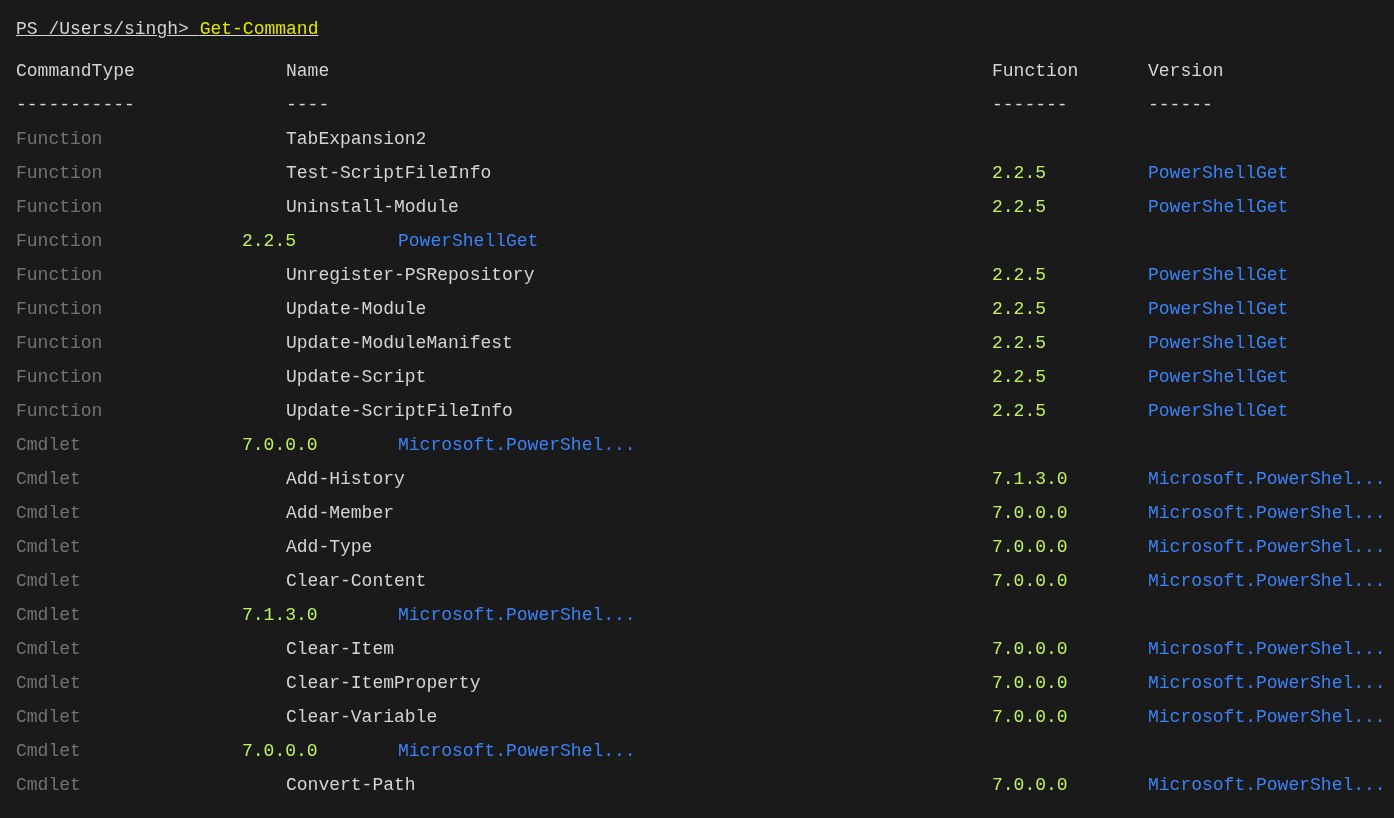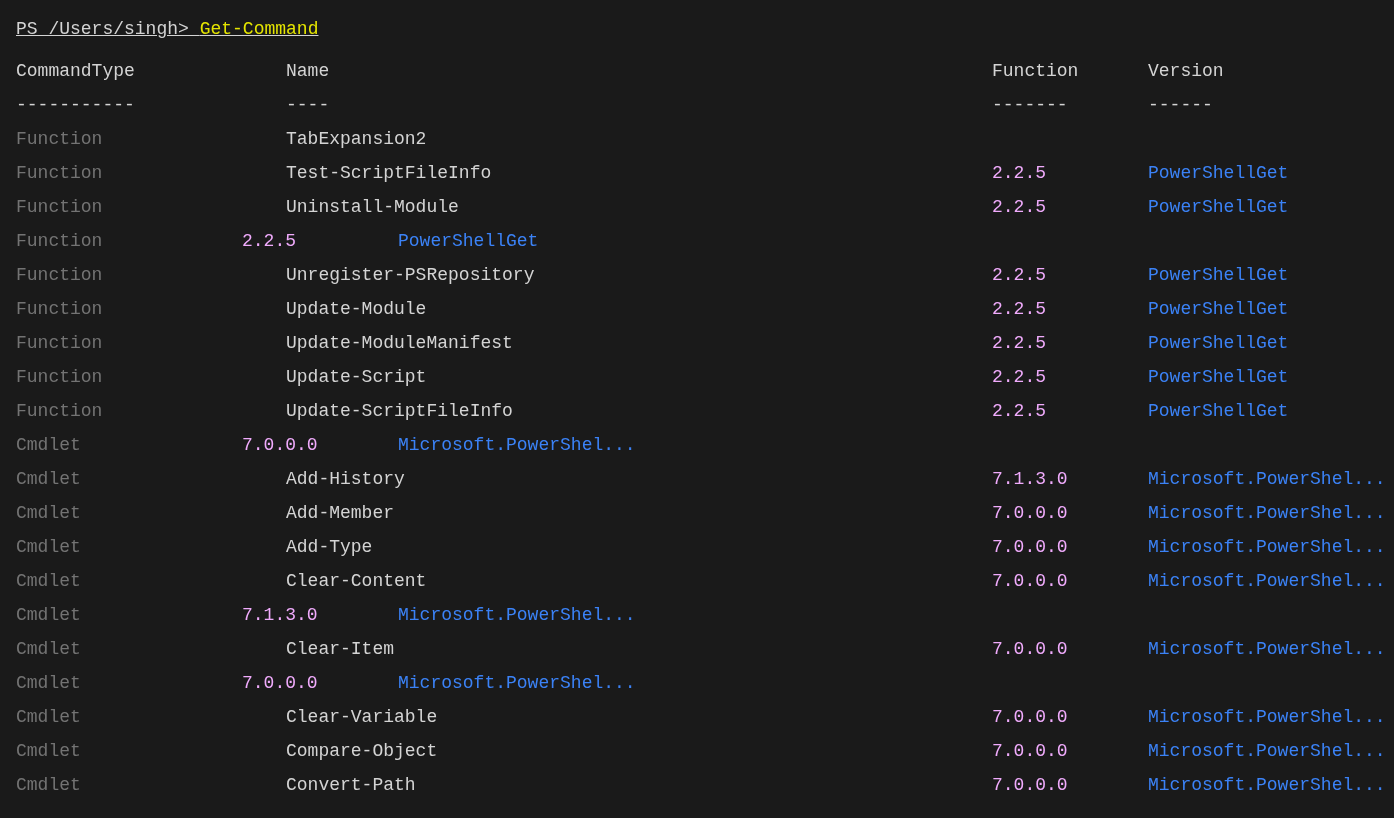--- a/index.html
+++ b/index.html
@@ -52,21 +52,21 @@
     .col-name {
       width: 700px;
       flex-shrink: 0;
       color: #d4d4d4;
       margin-left: 44px;
     }
 
     .col-version {
       width: 150px;
       flex-shrink: 0;
-      color: #f0abfc;
+      color: #bef264;
     }
 
     .col-source {
       flex: 1;
       color: #3b82f6;
     }
 
     .header-row .col-type,
     .header-row .col-name,
     .header-row .col-version,
@@ -190,32 +190,32 @@
       <span class="col-source">Microsoft.PowerShel...</span>
     </div>
       <div class="table-row">
       <span class="col-type">Cmdlet</span>
       <span class="col-name">Clear-Item</span>
       <span class="col-version">7.0.0.0</span>
       <span class="col-source">Microsoft.PowerShel...</span>
     </div>
       <div class="table-row">
       <span class="col-type">Cmdlet</span>
+      <span class="col-name">Clear-ItemProperty</span>
       <span class="col-version">7.0.0.0</span>
       <span class="col-source">Microsoft.PowerShel...</span>
     </div>
       <div class="table-row">
       <span class="col-type">Cmdlet</span>
       <span class="col-name">Clear-Variable</span>
       <span class="col-version">7.0.0.0</span>
       <span class="col-source">Microsoft.PowerShel...</span>
     </div>
       <div class="table-row">
       <span class="col-type">Cmdlet</span>
-      <span class="col-name">Compare-Object</span>
       <span class="col-version">7.0.0.0</span>
       <span class="col-source">Microsoft.PowerShel...</span>
     </div>
       <div class="table-row">
       <span class="col-type">Cmdlet</span>
       <span class="col-name">Convert-Path</span>
       <span class="col-version">7.0.0.0</span>
       <span class="col-source">Microsoft.PowerShel...</span>
     </div>
     </div>

